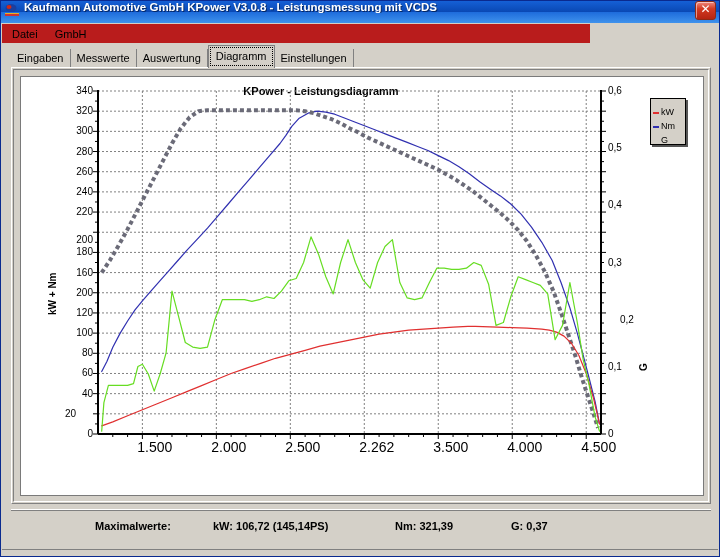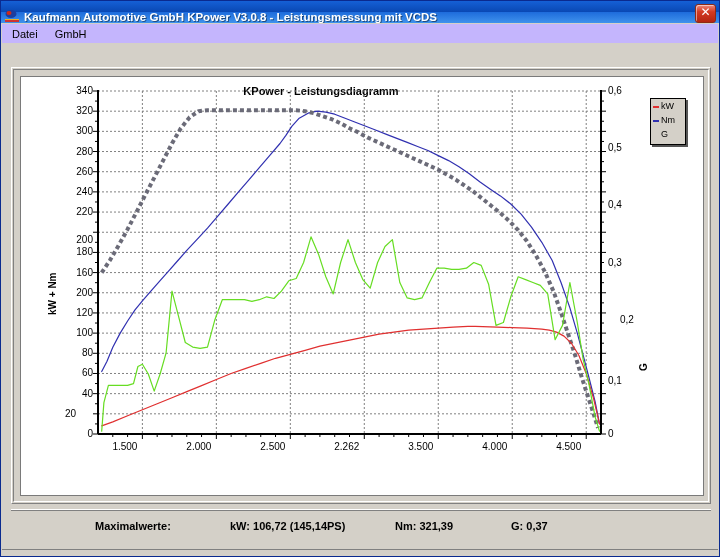--- a/index.html
+++ b/index.html
@@ -11,41 +11,41 @@
   #app{
     position:absolute;left:0;top:0;width:720px;height:557px;
     background:#d4d0c8;
     border:1px solid #0a2a8f;
     box-sizing:border-box;
   }
   
   .titlebar{
     position:absolute;left:0;top:0;width:718px;height:22px;
     background:linear-gradient(180deg,#1560d6 0%,#0a49b5 48%,#1f6ddc 52%,#3f92ec 100%);
-    display:flex;align-items:flex-end;
+    display:flex;align-items:flex-start;
   }
   .tb-icon{width:16px;height:16px;margin:0 4px 0 3px;position:relative;flex:0 0 auto;}
   .tb-title{
     color:#ffffff;font-size:11.5px;font-weight:bold;
     white-space:nowrap;letter-spacing:0px;
     text-shadow:1px 1px 0 rgba(0,0,0,.45);
     flex:1 1 auto;overflow:hidden;
   }
   .tb-close{
     width:19px;height:17px;margin-right:3px;flex:0 0 auto;
     background:linear-gradient(180deg,#f08a7e 0%,#d33a22 40%,#b42411 100%);
     border:1px solid #8d2a16;border-radius:3px;
     color:#fff;font-size:12px;font-weight:bold;line-height:15px;text-align:center;
     box-shadow:inset 1px 1px 0 rgba(255,255,255,.5);
     cursor:pointer;
   }
   
   .menubar{
-    position:absolute;left:1px;top:23px;width:716px;height:19px;
-    background:#c4b5fd;display:flex;align-items:center;
+    position:absolute;left:1px;top:23px;width:588px;height:19px;
+    background:#b91c1c;display:flex;align-items:center;
   }
   .menu-item{
     font-size:11px;color:#000;padding:2px 7px;margin-left:3px;cursor:default;
   }
   
   .tabstrip{
     position:absolute;left:10px;top:47px;width:700px;height:20px;
   }
   .tabrow{position:absolute;left:0;top:0;display:flex;align-items:flex-end;height:20px;}
   .tab{
@@ -78,21 +78,21 @@
     overflow:hidden;
   }
   .chart-title{
     position:absolute;left:0;top:8px;width:600px;text-align:center;
     font-size:11px;font-weight:bold;color:#000;
   }
   .legendbox{
     position:absolute;left:629px;top:21px;width:36px;height:47px;
     background:#d4d0c8;border:1px solid #000;
     box-shadow:2px 2px 0 #555;
-    font-size:9px;color:#000;padding:0 0 0 2px;box-sizing:border-box;
+    font-size:9px;color:#000;padding:6px 0 0 2px;box-sizing:border-box;
   }
   .legendbox div{height:14px;line-height:14px;white-space:nowrap;}
   .lg-dash{display:inline-block;width:6px;height:2px;vertical-align:middle;margin-right:2px;}
   .axis-label-y{
     position:absolute;left:26px;top:238px;
     font-size:10px;font-weight:bold;color:#000;
     transform:rotate(-90deg);transform-origin:left top;white-space:nowrap;
   }
   .axis-label-y2{
     position:absolute;left:617px;top:294px;
@@ -101,21 +101,21 @@
   }
   .ytick{
     position:absolute;right:0;font-size:10px;color:#000;text-align:right;
     width:34px;line-height:10px;
   }
   .y2tick{
     position:absolute;left:0;font-size:10px;color:#000;text-align:left;
     width:30px;line-height:10px;
   }
   .xtick{
-    position:absolute;font-size:10px;color:#000;text-align:left;
+    position:absolute;font-size:14px;color:#000;text-align:right;
     width:60px;line-height:10px;
   }
   
   .statusbar{
     position:absolute;left:10px;top:508px;width:700px;height:30px;
     background:#d4d0c8;
     border-top:1px solid #ffffff;
     box-sizing:border-box;
   }
   .statusbar .sep{
@@ -147,20 +147,29 @@
     </span>
     <span class="tb-title">Kaufmann Automotive GmbH  KPower V3.0.8 - Leistungsmessung mit VCDS</span>
     <span class="tb-close">✕</span>
   </div>
 
   <div class="menubar">
     <span class="menu-item">Datei</span>
     <span class="menu-item">GmbH</span>
   </div>
 
+  <div class="tabstrip">
+    <div class="tabrow">
+      <span class="tab">Eingaben</span>
+      <span class="tab">Messwerte</span>
+      <span class="tab">Auswertung</span>
+      <span class="tab sel">Diagramm</span>
+      <span class="tab">Einstellungen</span>
+    </div>
+  </div>
 
   <div class="panel">
     <div class="panel-inner"></div>
 
     <div class="plotarea">
 
       <div class="chart-title">KPower - Leistungsdiagramm</div>
 
       <div class="legendbox">
         <div>
@@ -192,21 +201,21 @@
           <div class="ytick" style="top: 130.059px; left: 38px;">220</div>
           <div class="ytick" style="top: 109.882px; left: 38px;">240</div>
           <div class="ytick" style="top: 89.7059px; left: 38px;">260</div>
           <div class="ytick" style="top: 69.5294px; left: 38px;">280</div>
           <div class="ytick" style="top: 49.3529px; left: 38px;">300</div>
           <div class="ytick" style="top: 29.1765px; left: 38px;">320</div>
           <div class="ytick" style="top: 9px; left: 38px;">340</div>
         </div>
       <div id="y2ticks">
           <div class="y2tick" style="top: 352px; left: 587px;">0</div>
-          <div class="y2tick" style="top: 299px; left: 587px;">0,1</div>
+          <div class="y2tick" style="top: 285px; left: 587px;">0,1</div>
           <div class="y2tick" style="top: 237.667px; left: 599px;">0,2</div>
           <div class="y2tick" style="top: 180.5px; left: 587px;">0,3</div>
           <div class="y2tick" style="top: 123.333px; left: 587px;">0,4</div>
           <div class="y2tick" style="top: 66.1667px; left: 587px;">0,5</div>
           <div class="y2tick" style="top: 9px; left: 587px;">0,6</div>
         </div>
       <div id="xticks">
           <div class="xtick" style="top: 365px; left: 91.3824px;">1.500</div>
           <div class="xtick" style="top: 365px; left: 165.353px;">2.000</div>
           <div class="xtick" style="top: 365px; left: 239.324px;">2.500</div>
@@ -352,19 +361,19 @@
           <path d="M80.7,348.9 L91.8,344.9 L106.6,338.8 L121.4,332.8 L136.2,326.7 L151.0,320.7 L165.8,314.6 L180.6,308.6 L195.4,302.5 L210.1,296.5 L224.9,291.4 L239.7,286.4 L254.5,281.3 L269.3,277.3 L284.1,273.3 L298.9,269.2 L313.7,266.2 L328.5,263.2 L343.3,260.2 L358.1,257.1 L372.9,255.1 L387.7,253.1 L402.5,252.1 L417.3,251.1 L432.1,250.1 L446.9,249.4 L454.3,249.4 L461.6,249.6 L476.4,250.1 L491.2,250.6 L506.0,251.1 L520.8,252.1 L528.2,253.1 L535.6,255.1 L543.0,259.1 L550.4,266.2 L557.8,278.3 L565.2,296.5 L572.6,321.7 L578.5,346.9" fill="none" stroke="#e03030" stroke-width="1.2" stroke-linecap="round" stroke-linejoin="round"></path>
           <path d="M80.7,354.1 L82.9,325.6 L87.4,308.4 L90.3,308.4 L94.8,308.4 L100.7,308.4 L106.6,308.4 L112.5,306.7 L116.9,289.5 L121.4,287.3 L127.3,297.0 L133.2,314.1 L139.1,297.0 L145.1,275.8 L151.0,214.1 L156.9,236.9 L164.3,265.5 L171.7,270.1 L179.1,271.3 L186.5,270.1 L193.9,242.7 L201.3,222.7 L208.7,222.7 L216.1,222.7 L223.5,222.7 L230.9,224.4 L238.3,222.7 L245.7,219.8 L253.0,221.5 L260.4,214.1 L267.8,203.8 L275.2,201.5 L282.6,185.5 L290.0,159.8 L297.4,176.9 L304.8,199.8 L312.2,216.9 L319.6,185.5 L327.0,162.6 L334.4,185.5 L341.8,202.6 L349.2,211.2 L356.6,185.5 L364.0,169.5 L371.4,162.6 L378.8,205.5 L386.2,220.9 L393.6,222.7 L401.0,220.9 L408.4,205.5 L415.8,191.2 L423.2,191.2 L430.6,192.4 L438.0,192.4 L445.4,191.2 L452.8,185.5 L460.2,188.4 L467.6,207.2 L475.0,248.4 L482.4,245.5 L489.8,219.8 L497.2,199.8 L504.6,202.6 L511.9,205.5 L519.3,208.4 L526.7,216.9 L534.1,262.7 L541.5,248.4 L548.9,205.5 L556.3,245.5 L562.2,282.7 L568.2,308.4 L574.1,339.9 L578.5,354.1" fill="none" stroke="#66dd22" stroke-width="1.2" stroke-linecap="round" stroke-linejoin="round"></path>
         </svg>
 
     </div>
   </div>
 
   <div class="statusbar">
     <div class="sep"></div>
     <span class="st" style="left:68px;">Maximalwerte:</span>
-    <span class="st" style="left:203px;">kW: 106,72 (145,14PS)</span>
+    <span class="st" style="left:186px;">kW: 106,72 (145,14PS)</span>
     <span class="st" style="left:368px;">Nm: 321,39</span>
     <span class="st" style="left:484px;">G: 0,37</span>
   </div>
 
   <div class="bottomline"></div>
 </div>
 
 </body></html>

